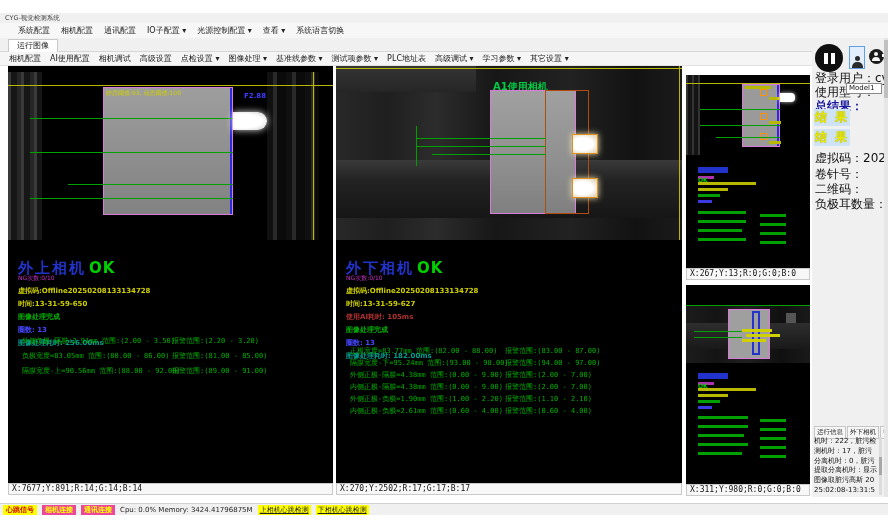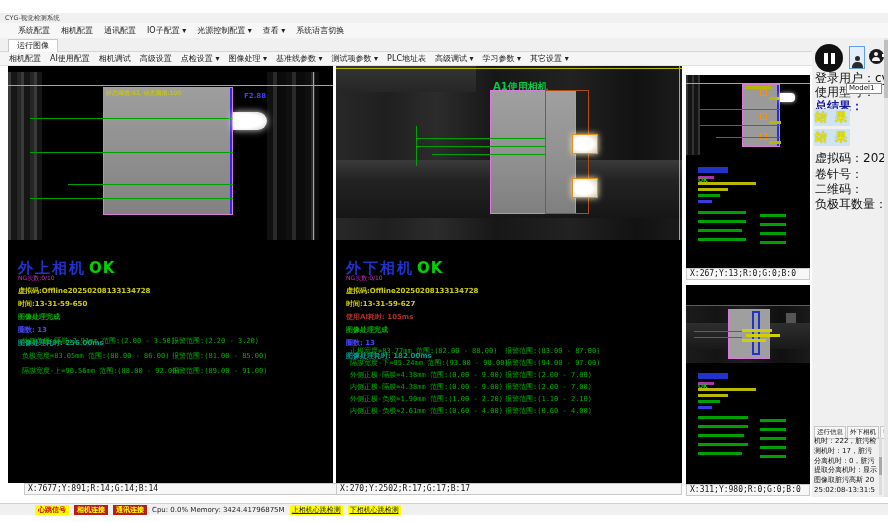--- a/index.html
+++ b/index.html
@@ -23,21 +23,21 @@
              border-bottom:1px solid #e2e2e2; }
   .tool-item { white-space:nowrap; }
 
   
   .panel { position:absolute; background:#000; overflow:hidden; }
   .panel-left { left:8px;   top:66px; width:325px; height:417px; }
   .panel-mid  { left:336px; top:66px; width:346px; height:417px; }
   .pstatus { position:absolute; height:12px; background:#f7f7f7; border:1px solid #c9c9c9;
              font-family:"DejaVu Sans Mono",monospace; font-size:8px; color:#111;
              line-height:10px; padding-left:3px; }
-  .ps-left { left:24px;   top:483px; width:325px; }
+  .ps-left { left:8px;   top:483px; width:325px; }
   .ps-mid  { left:336px; top:483px; width:346px; }
   .ps-st   { left:686px; top:268px; width:124px; }
   .ps-sb   { left:686px; top:484px; width:124px; }
 
   .img { position:absolute; left:0; width:100%; overflow:hidden; }
   .img-left { top:6px; height:168px; }
   .img-mid  { top:0;   height:174px; }
 
   .hline { position:absolute; height:1px; }
   .vline { position:absolute; width:1px; }
@@ -132,22 +132,22 @@
   .rtab { font-size:6.5px; padding:1px 2px; background:#f6f6f6; border:1px solid #c6c6c6; white-space:nowrap; }
   .rlog { position:absolute; left:2px; top:399px; width:64px; height:58px; font-size:7px; line-height:1.4;
           color:#111; word-break:break-all; overflow:hidden; }
   .rlog-scroll { position:absolute; left:67px; top:399px; width:3px; height:58px; background:#dcdcdc; }
   .rlog-thumb { position:absolute; left:0; top:20px; width:3px; height:18px; background:#a8a8a8; }
 
   
   .statusbar { position:absolute; left:0; top:503px; width:888px; height:12px; background:#f0f0f0;
                border-top:1px solid #d0d0d0; display:flex; align-items:center; gap:5px;
                padding-left:3px; font-size:7px; color:#222; }
-  .badge-y { background:#ffff00; color:#cc0000; font-weight:bold; padding:0 3px; line-height:10px;margin-left:32px; }
-  .badge-r { background:#b91c1c; color:#ffff00; font-weight:bold; padding:0 3px; line-height:10px; }
+  .badge-y { background:#ffff00; color:#cc0000; font-weight:bold; padding:0 3px; line-height:10px; }
+  .badge-r { background:#ec4899; color:#ffff00; font-weight:bold; padding:0 3px; line-height:10px; }
   .hl { background:#ffff00; text-decoration:underline; color:#222; padding:0 2px; }
 </style>
 </head>
 <body>
 
 <div id="app">
 
   <div class="titlebar">
     <span>CYG-视觉检测系统</span>
   </div>

